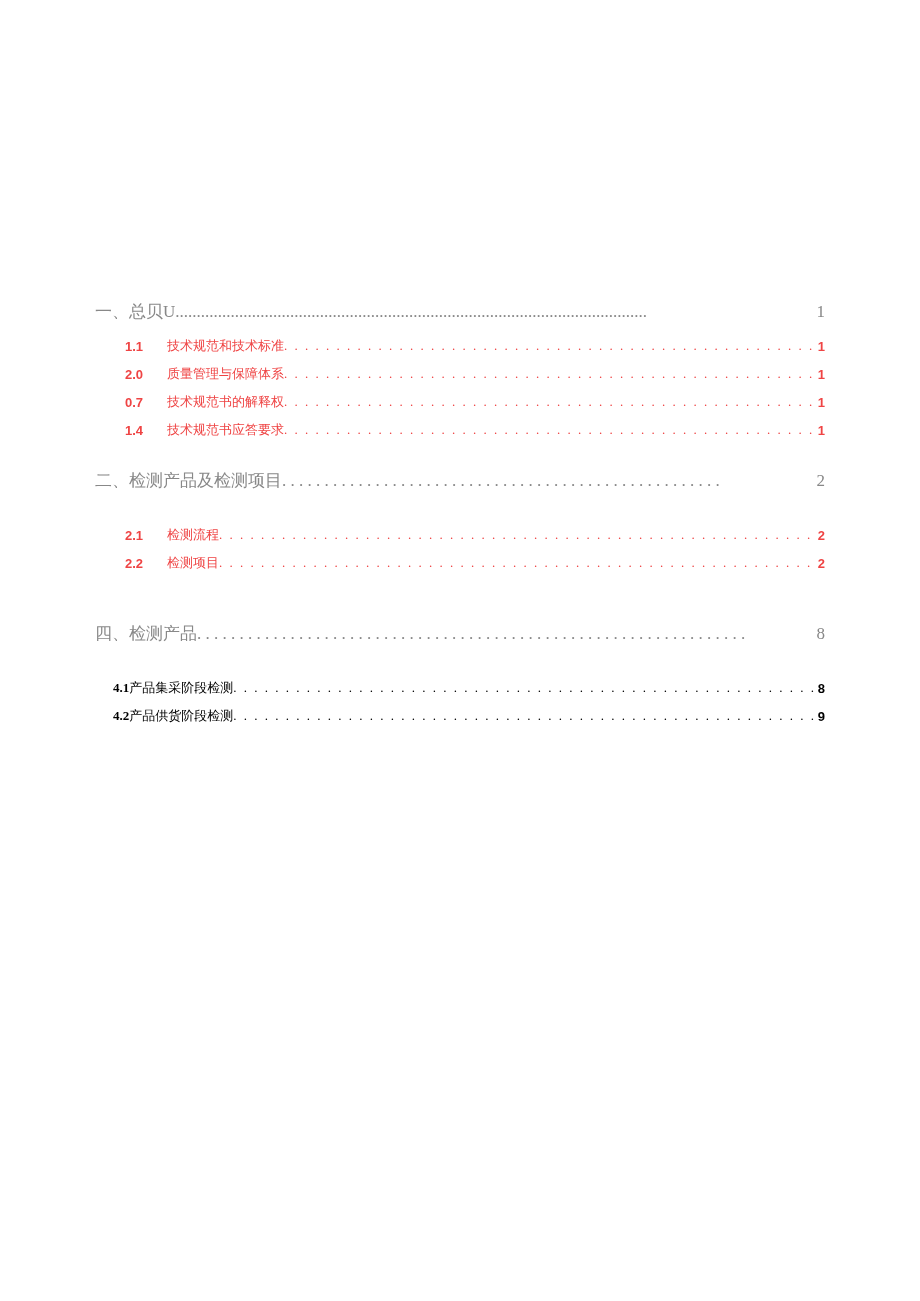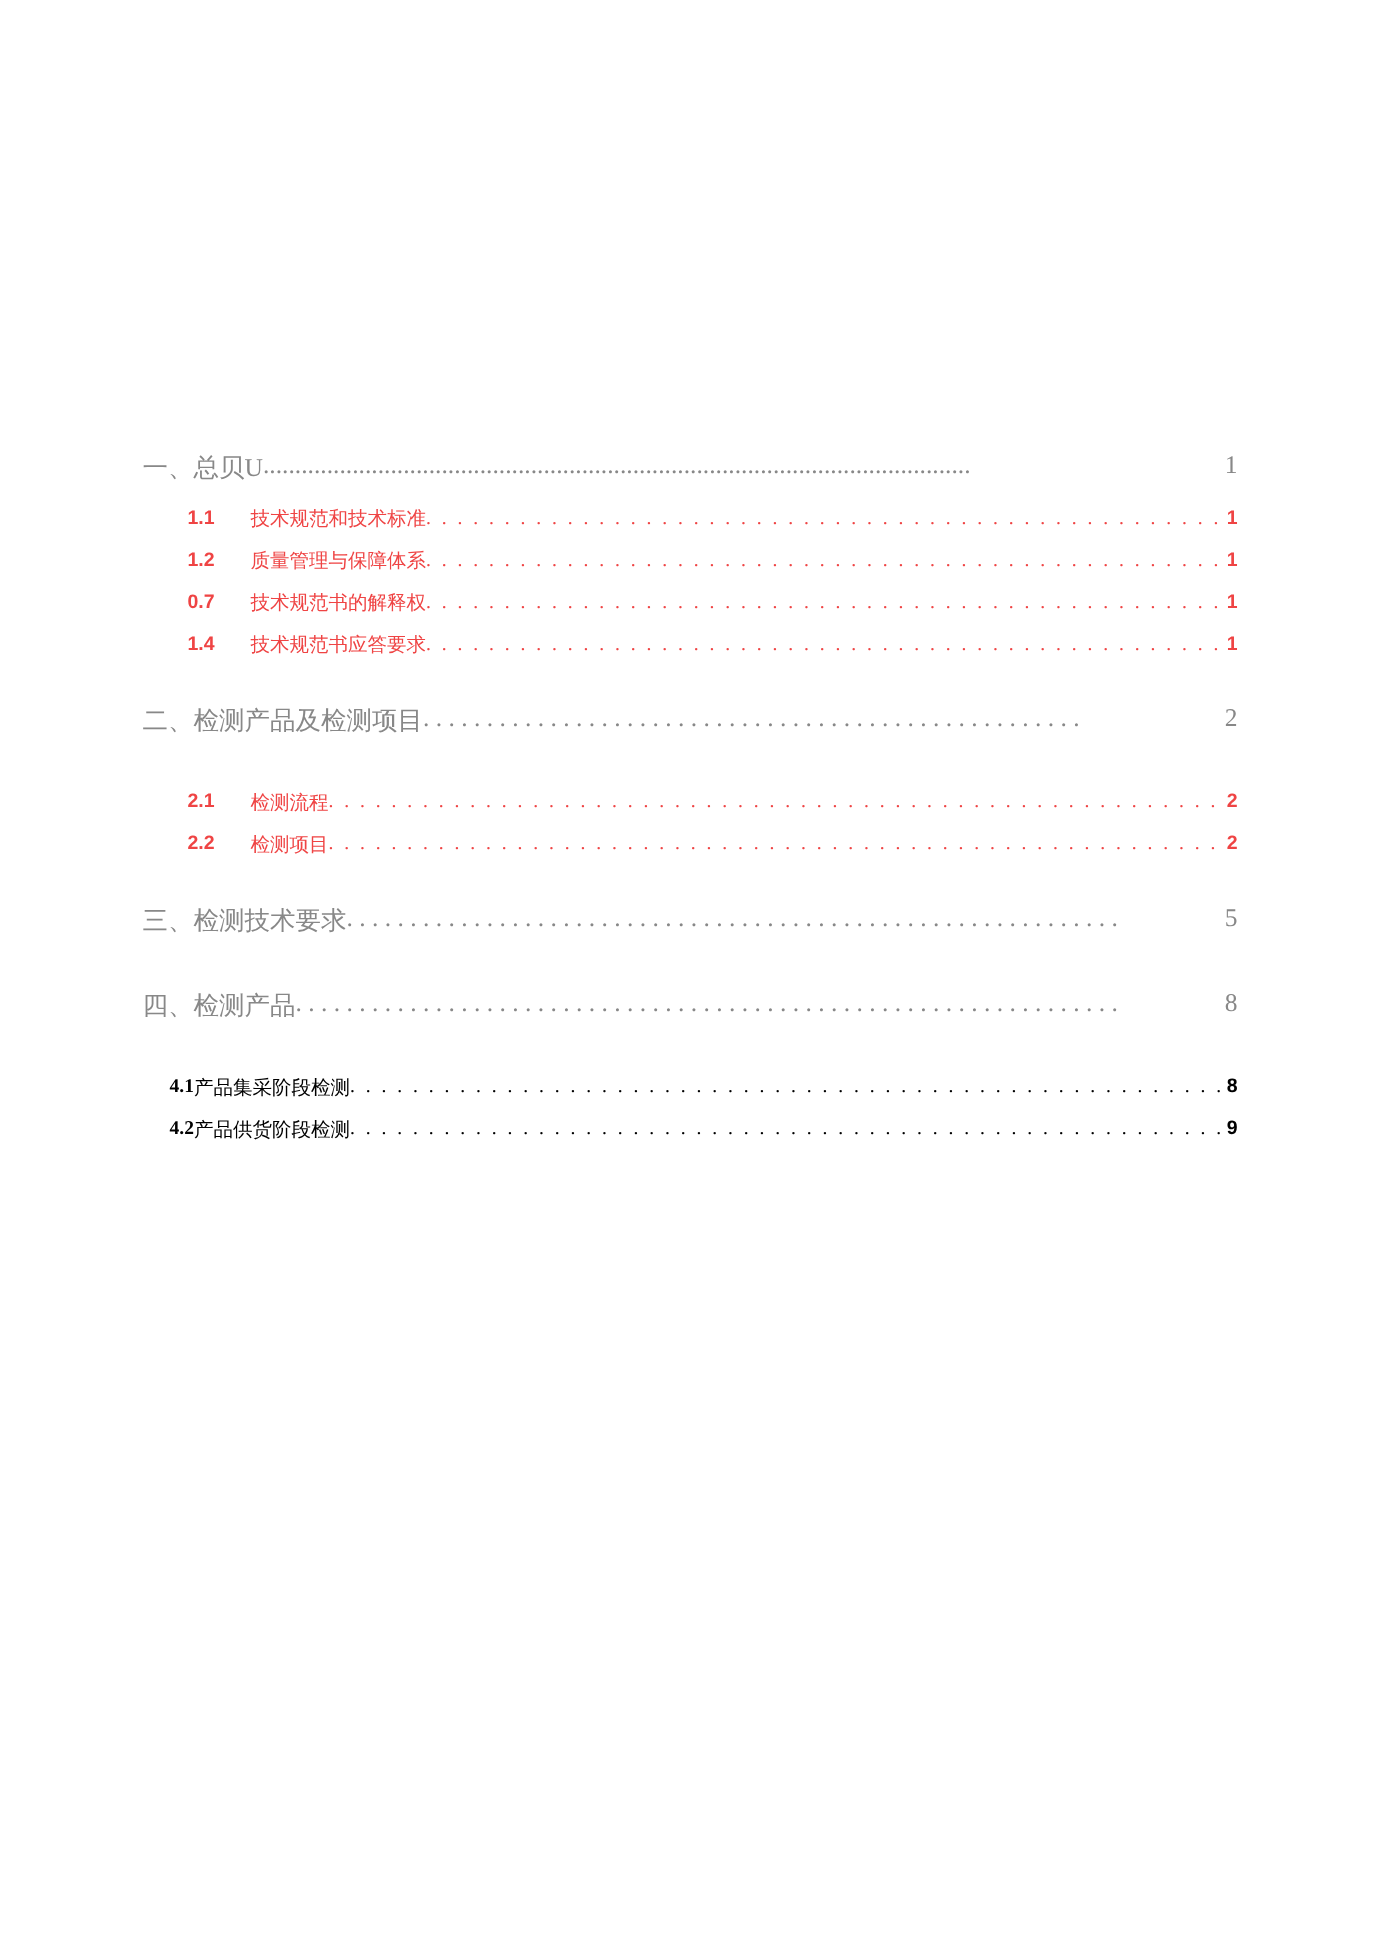--- a/index.html
+++ b/index.html
@@ -13,21 +13,21 @@
       height: 1301px;
       font-family: "SimSun", "宋体", serif;
       color: #000000;
       padding: 300px 95px 0 95px;
     }
     .toc-container {
       width: 100%;
     }
     .toc-line {
       display: flex;
-      align-items: flex-start;
+      align-items: center;
       white-space: nowrap;
       overflow: hidden;
     }
     .toc-line.level-1 {
       font-size: 17px;
       margin-bottom: 14px;
       color: #888888;
     }
     .toc-line.level-1 .toc-title {
       color: #888888;
@@ -93,21 +93,21 @@
       <span class="toc-dots">...............................................................................................................</span>
       <span class="toc-page">1</span>
     </div>
     <div class="toc-line level-2">
       <span class="toc-num">1.1</span>
       <span class="toc-title">技术规范和技术标准</span>
       <span class="toc-dots"> . . . . . . . . . . . . . . . . . . . . . . . . . . . . . . . . . . . . . . . . . . . . . . . . . . . . . . . . . . . . . . . . . . . . . . . . </span>
       <span class="toc-page">1</span>
     </div>
     <div class="toc-line level-2">
-      <span class="toc-num">1.2</span>
+      <span class="toc-num">2.0</span>
       <span class="toc-title">质量管理与保障体系</span>
       <span class="toc-dots"> . . . . . . . . . . . . . . . . . . . . . . . . . . . . . . . . . . . . . . . . . . . . . . . . . . . . . . . . . . . . . . . . . . . . . . . . </span>
       <span class="toc-page">1</span>
     </div>
     <div class="toc-line level-2">
       <span class="toc-num">0.7</span>
       <span class="toc-title">技术规范书的解释权</span>
       <span class="toc-dots"> . . . . . . . . . . . . . . . . . . . . . . . . . . . . . . . . . . . . . . . . . . . . . . . . . . . . . . . . . . . . . . . . . . . . . . . . </span>
       <span class="toc-page">1</span>
     </div>
@@ -130,25 +130,20 @@
       <span class="toc-dots"> . . . . . . . . . . . . . . . . . . . . . . . . . . . . . . . . . . . . . . . . . . . . . . . . . . . . . . . . . . . . . . . . . . . . . . . . . . . . . . . . </span>
       <span class="toc-page">2</span>
     </div>
     <div class="toc-line level-2">
       <span class="toc-num">2.2</span>
       <span class="toc-title">检测项目</span>
       <span class="toc-dots"> . . . . . . . . . . . . . . . . . . . . . . . . . . . . . . . . . . . . . . . . . . . . . . . . . . . . . . . . . . . . . . . . . . . . . . . . . . . . . . . . </span>
       <span class="toc-page">2</span>
     </div>
     <div class="spacer"></div>
-    <div class="toc-line level-1">
-      <span class="toc-title">三、检测技术要求</span>
-      <span class="toc-dots">. . . . . . . . . . . . . . . . . . . . . . . . . . . . . . . . . . . . . . . . . . . . . . . . . . . . . . . . . . . . . </span>
-      <span class="toc-page">5</span>
-    </div>
     <div class="spacer"></div>
     <div class="toc-line level-1">
       <span class="toc-title">四、检测产品</span>
       <span class="toc-dots">. . . . . . . . . . . . . . . . . . . . . . . . . . . . . . . . . . . . . . . . . . . . . . . . . . . . . . . . . . . . . . . . . </span>
       <span class="toc-page">8</span>
     </div>
     <div class="spacer"></div>
     <div class="toc-line level-2b">
       <span class="toc-num">4.1</span>
       <span class="toc-title"> 产品集采阶段检测</span>

